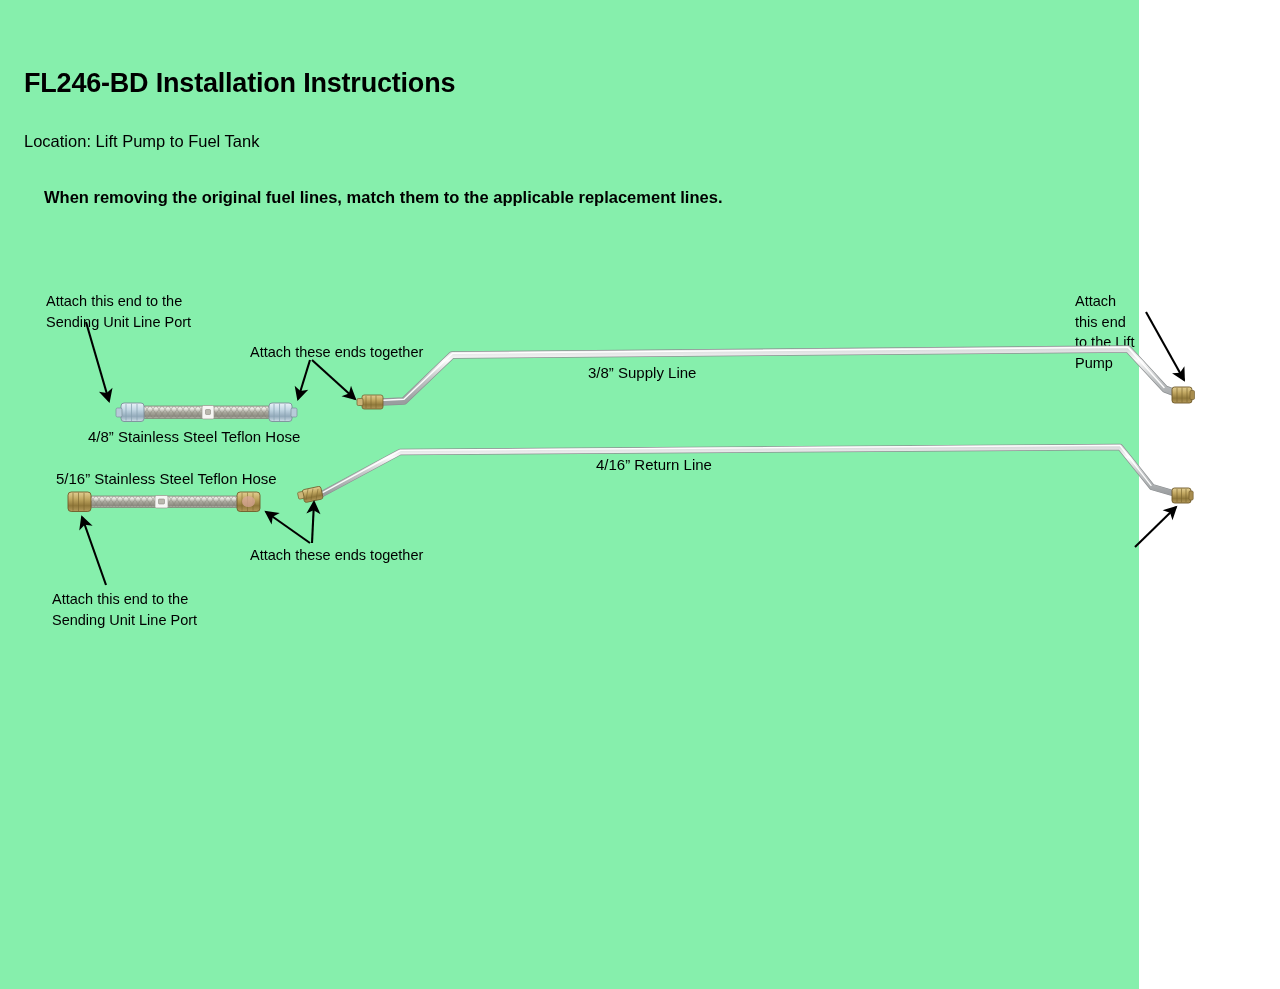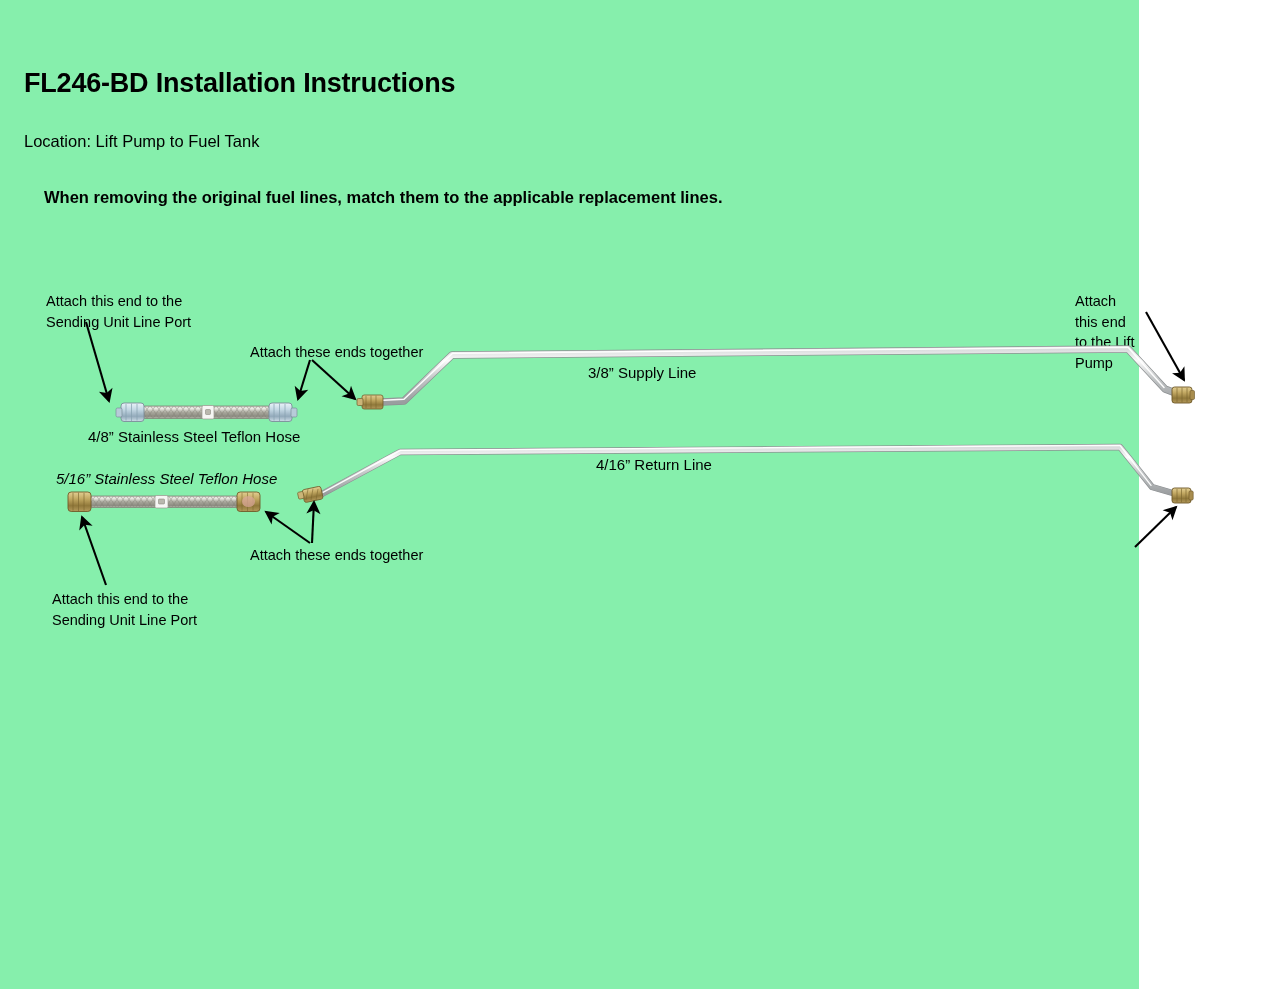--- a/index.html
+++ b/index.html
@@ -69,21 +69,21 @@
   #callout-front-section    { left: 1040px; top: 551px; }
   #callout-sending-unit-bot { left: 26px;  top: 589px; }
 
   
   .part-label {
     position: absolute;
     font-size: 15px;
     white-space: pre;
   }
   #label-hose-38    { left: 88px;  top: 428px; }
-  #label-hose-516   { left: 56px;  top: 470px; font-style: italic; }
+  #label-hose-516   { left: 56px;  top: 470px; }
 
   
   #bottom-note {
     left: 28px;
     top: 667px;
     font-size: 15.5px;
     font-weight: bold;
     line-height: 1.52;
     white-space: pre-line;
   }

